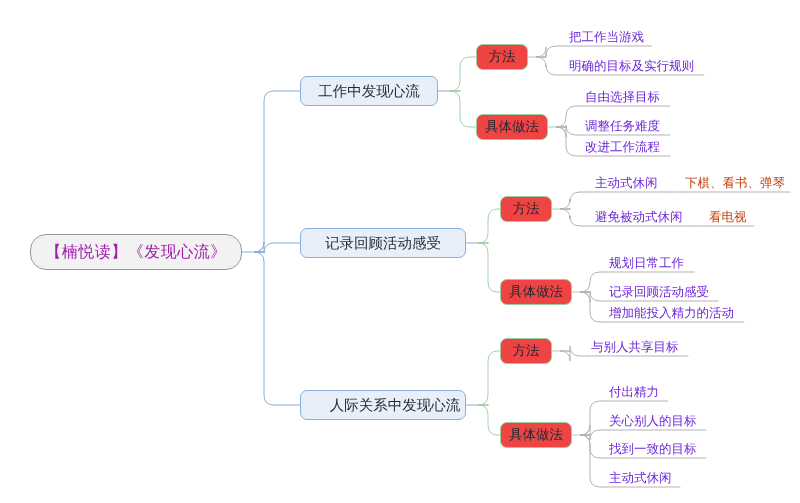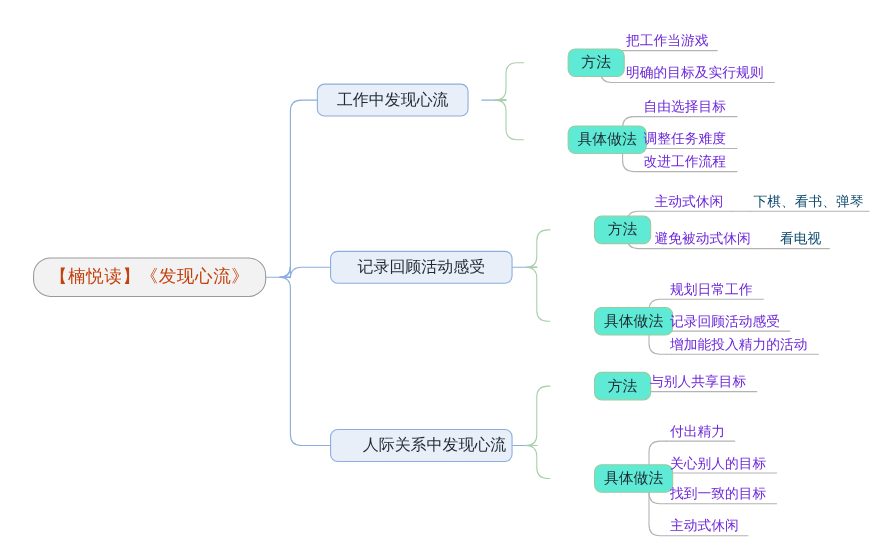--- a/index.html
+++ b/index.html
@@ -33,56 +33,55 @@
     align-items: center;
     justify-content: center;
     white-space: nowrap;
     line-height: 1;
   }
   
   .node-root {
     background: #f2f2f2;
     border: 1px solid #9a9a9a;
     border-radius: 16px;
-    color: #c2410c;
+    color: #a21caf;
     font-size: 16px;
     letter-spacing: 0.5px;
   }
   
   .node-l1 {
     background: #e8eff9;
     border: 1px solid #8aaedd;
     border-radius: 7px;
     color: #1f2933;
     font-size: 14.5px;
   }
   
   .node-l2 {
-    background: #5eead4;
+    background: #ef4444;
     border: 1px solid #9ccb9c;
     border-radius: 7px;
     color: #1f2933;
     font-size: 13.5px;
-    margin-left: 40px;
   }
   
   .node-leaf {
     background: transparent;
     border: none;
     color: #6d28d9;
     font-size: 12.5px;
     justify-content: flex-start;
     padding: 0 3px 3px 3px;
     align-items: flex-end;
   }
   
   .node-leaf4 {
     background: transparent;
     border: none;
-    color: #0c4a6e;
+    color: #c2410c;
     font-size: 12.5px;
     justify-content: flex-start;
     padding: 0 3px 3px 3px;
     align-items: flex-end;
   }
 </style>
 </head>
 <body>
 
 <div id="canvas">
@@ -138,21 +137,21 @@
       <path d="M606,430 L706,430" fill="none" stroke="#b3b3b3" stroke-width="1" stroke-linecap="round"></path>
       <path d="M590,435 L580,435 Q590,435 590,445 L590,448 Q590,458 600,458 L606,458" fill="none" stroke="#b3b3b3" stroke-width="1" stroke-linecap="round"></path>
       <path d="M606,458 L706,458" fill="none" stroke="#b3b3b3" stroke-width="1" stroke-linecap="round"></path>
       <path d="M590,435 L580,435 Q590,435 590,445 L590,477 Q590,487 600,487 L606,487" fill="none" stroke="#b3b3b3" stroke-width="1" stroke-linecap="round"></path>
       <path d="M606,487 L680,487" fill="none" stroke="#b3b3b3" stroke-width="1" stroke-linecap="round"></path>
     </svg>
   <div id="nodes">
       <div class="node node-root" style="left: 30px; top: 234px; width: 212px; height: 36px;">
         <span>【楠悦读】《发现心流》</span>
       </div>
-      <div class="node node-l1" style="left: 288px; top: 76px; width: 138px; height: 30px;">
+      <div class="node node-l1" style="left: 300px; top: 76px; width: 138px; height: 30px;">
         <span>工作中发现心流</span>
       </div>
       <div class="node node-l2" style="left: 476px; top: 44px; width: 52px; height: 26px;">
         <span>方法</span>
       </div>
       <div class="node node-leaf" style="left: 566px; top: 26px; width: 86px; height: 20px;">
         <span>把工作当游戏</span>
       </div>
       <div class="node node-leaf" style="left: 566px; top: 55px; width: 138px; height: 20px;">
         <span>明确的目标及实行规则</span>

